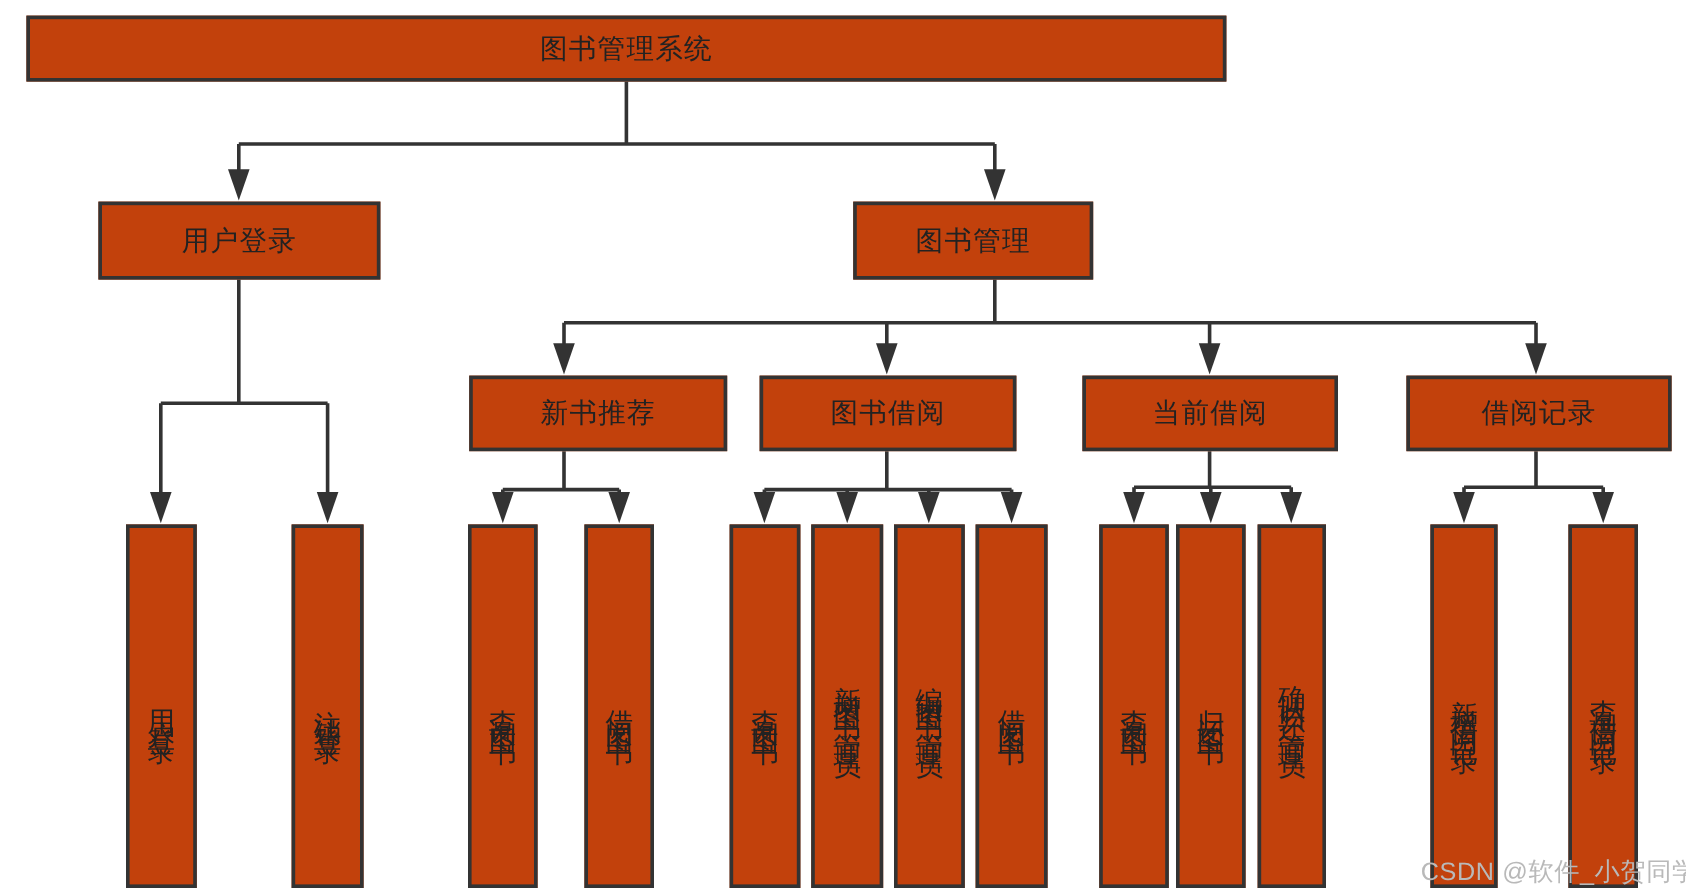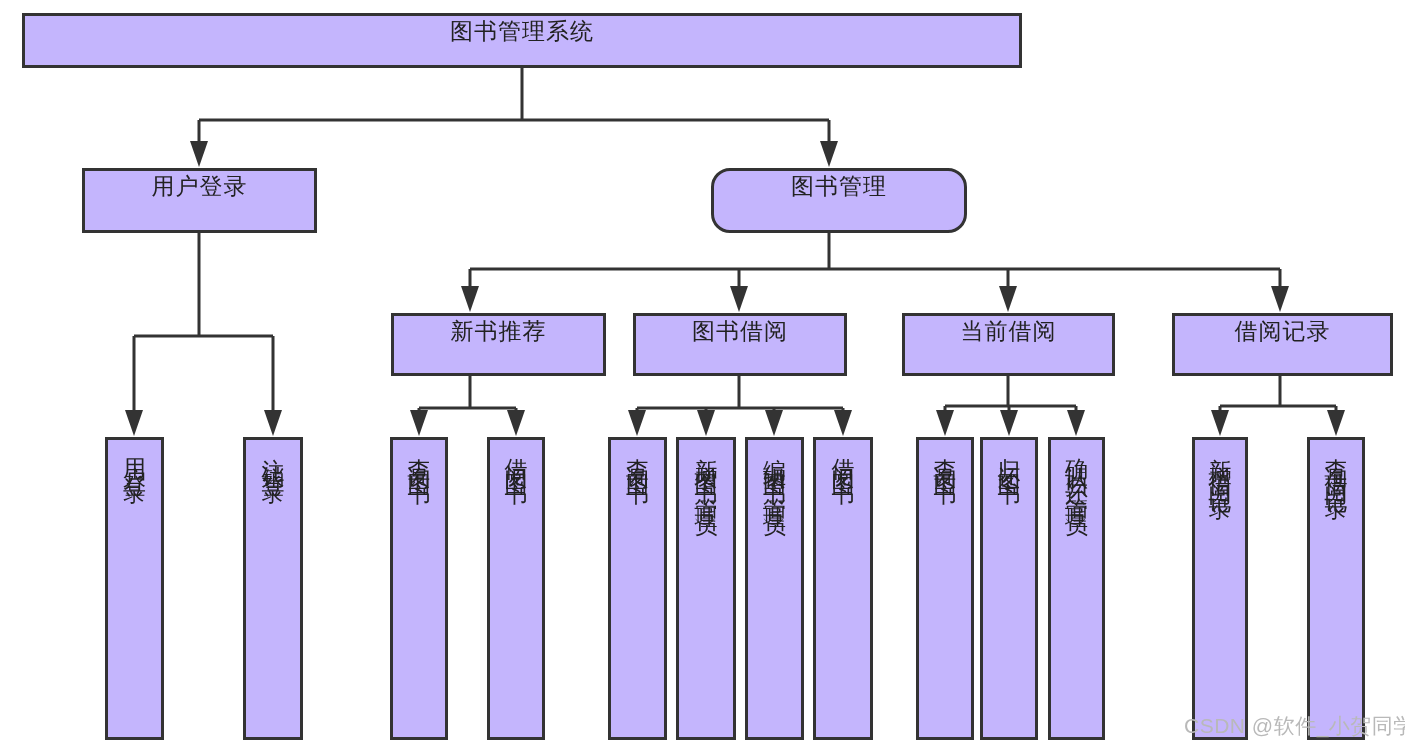--- a/index.html
+++ b/index.html
@@ -21,23 +21,24 @@
     overflow: hidden;
   }
   .connectors {
     position: absolute;
     left: 0; top: 0;
     width: 1405px; height: 747px;
     pointer-events: none;
   }
   .box {
     position: absolute;
-    background: #c4b5fd;
+    background: #c2410c;
     border: 3px solid var(--box-border);
     display: flex;
+    align-items: center;
     justify-content: center;
   }
   .hbox .label {
     font-size: 23px;
     letter-spacing: 1px;
     white-space: nowrap;
     color: var(--text);
   }
   .vbox .label {
     writing-mode: vertical-rl;
@@ -97,21 +98,21 @@
     </g>
   </svg>
 
   <div class="box hbox" style="left:22px; top:13px; width:1000px; height:55px;">
     <span class="label">图书管理系统</span>
   </div>
 
   <div class="box hbox" style="left:82px; top:168px; width:235px; height:65px;">
     <span class="label">用户登录</span>
   </div>
-  <div class="box hbox" style="left:711px; top:168px; width:256px; height:65px;border-radius:19px;">
+  <div class="box hbox" style="left:711px; top:168px; width:200px; height:65px;">
     <span class="label">图书管理</span>
   </div>
 
   <div class="box hbox" style="left:363px; top:313px; width:215px; height:63px;margin-left:28px;">
     <span class="label">新书推荐</span>
   </div>
   <div class="box hbox" style="left:902px; top:313px; width:213px; height:63px;">
     <span class="label">当前借阅</span>
   </div>
   <div class="box hbox" style="left:633px; top:313px; width:214px; height:63px;">

